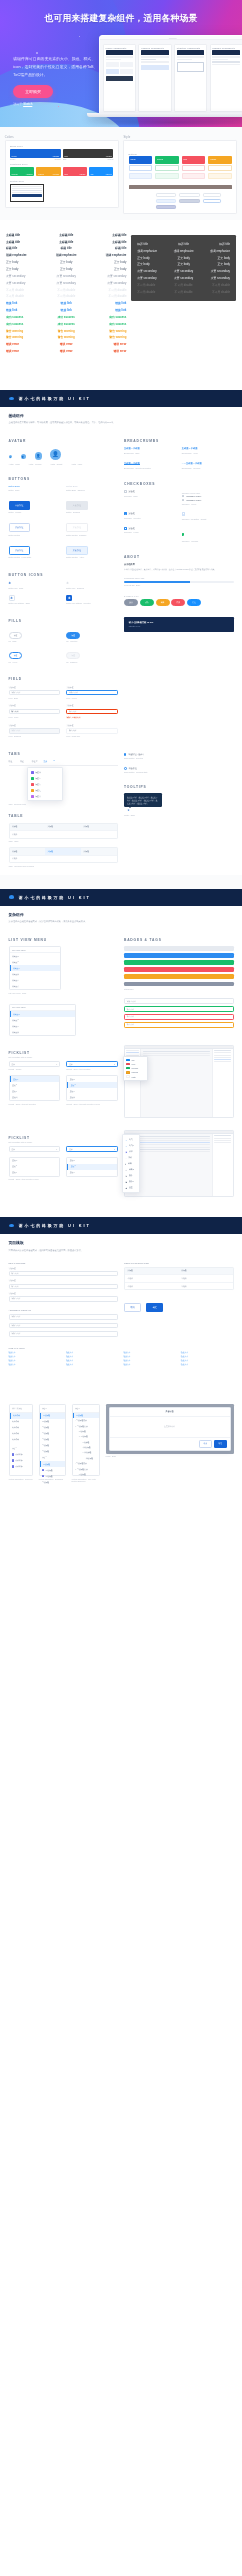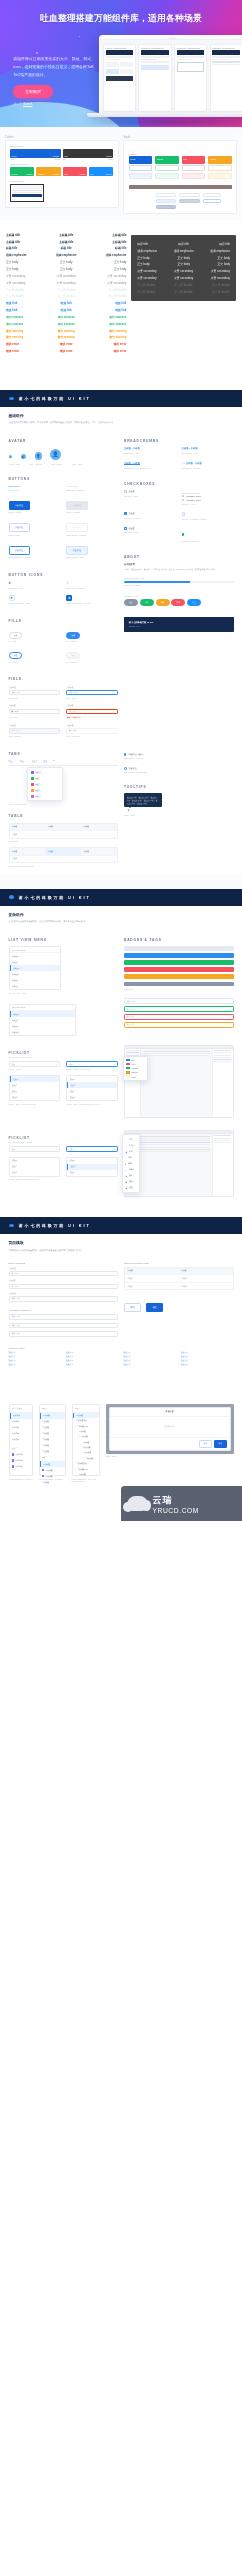--- a/index.html
+++ b/index.html
@@ -249,21 +249,21 @@
 <div class="page">
 
   <div class="hero">
     <div class="blob1"></div>
     <div class="blob2"></div>
     <div class="blob3"></div>
     <div class="hero-dot" style="left:36px;top:52px;width:1.8px;height:1.8px;"></div>
     <div class="hero-dot" style="left:79px;top:36px;width:1.2px;height:1.2px;"></div>
     <div class="hero-dot" style="left:58px;top:106px;width:1.2px;height:1.2px;background:rgba(255,120,180,.8);"></div>
 
-    <div class="hero-title">吐血整理搭建万能组件库，适用各种场景</div>
+    <div class="hero-title">也可用来搭建复杂组件，适用各种场景</div>
     <div class="hero-sub">该组件库可自由改变元素的大小、颜色、样式、icon，达到完美的个性化自定义，适用各种ToB、ToC端产品的设计。</div>
     <button class="hero-cta">立即购买</button>
     <div class="hero-note">
       <span>适用于</span>
       <u>Sketch</u>
     </div>
 
     <div class="laptop">
       <div class="laptop-bar"></div>
       <div class="laptop-body">
@@ -1290,24 +1290,15 @@
           <div class="mf">
             <span class="btn btn-ghost" style="padding:1.2px 3.6px;font-size:1.7px;">取消</span>
             <span class="btn btn-primary" style="padding:1.2px 3.6px;font-size:1.7px;">确定</span>
           </div>
         </div>
       </div>
       <div class="comp-sub">Modal - Base</div>
     </div>
   </div>
 
-  <div class="footer">
-    <div class="watermark">
-      <div class="wm-cloud"></div>
-      <div class="wm-txt">
-        <div class="wm-cn">云瑞</div>
-        <div class="wm-en">YRUCD.COM</div>
-      </div>
-    </div>
-  </div>
 
 </div>
 
 
 </body></html>

